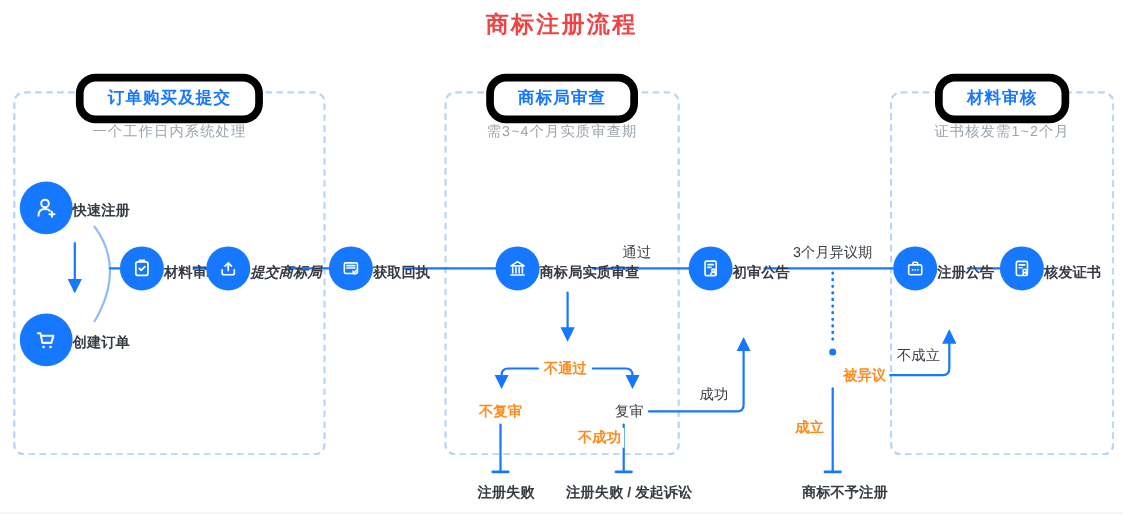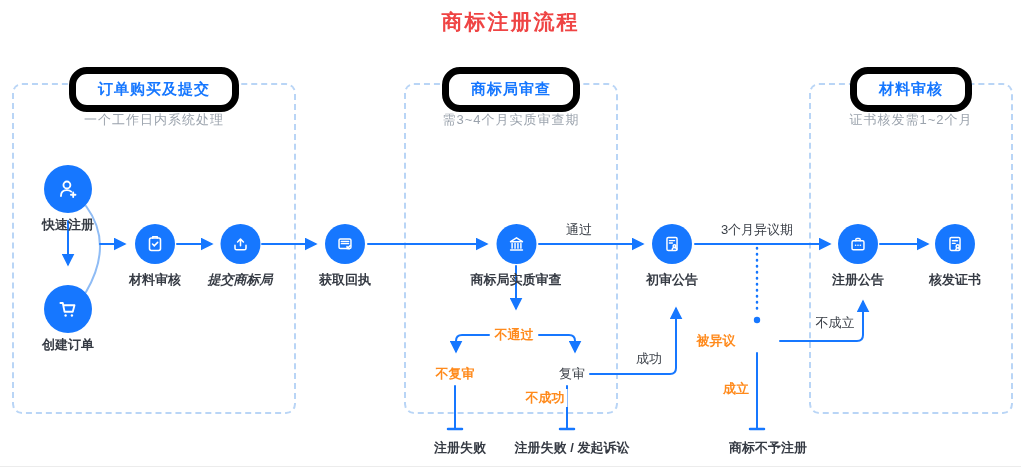--- a/index.html
+++ b/index.html
@@ -18,21 +18,21 @@
   }
   .badge{
     position:absolute;top:-18px;left:50%;transform:translateX(-50%);
     background:#fff;border:7px solid #000000;color:#1677ff;border-radius:18px;
     padding:6px 22px;font-size:15px;font-weight:bold;white-space:nowrap;letter-spacing:1px;
   }
   .subtitle{
     position:absolute;top:26px;left:0;width:100%;text-align:center;
     color:#9ba3ad;font-size:13px;white-space:nowrap;letter-spacing:1px;
   }
-  .node{position:absolute;transform:translateX(-50%);display:flex;flex-direction:column;align-items:center;}
+  .node{position:absolute;transform:translateX(-50%);display:flex;flex-direction:row;align-items:center;}
   .circle{
     width:40px;height:40px;border-radius:50%;background:#1677ff;
     display:flex;align-items:center;justify-content:center;flex:none;
   }
   .circle.big{width:48px;height:48px;}
   .nlabel{margin-top:7px;font-size:13px;font-weight:600;color:#363b44;white-space:nowrap;}
   .node.bignode .nlabel{margin-top:3px;}
   svg.lines{position:absolute;left:0;top:0;}
   .elbl{
     position:absolute;transform:translate(-50%,-50%);
@@ -212,21 +212,21 @@
     <div class="nlabel">核发证书</div>
   </div>
 
   <div class="elbl dark" style="left:579px;top:230px;">通过</div>
   <div class="elbl dark" style="left:757px;top:230px;">3个月异议期</div>
   <div class="elbl orange" style="left:514px;top:335px;">不通过</div>
   <div class="elbl orange" style="left:455px;top:374px;">不复审</div>
   <div class="elbl dark" style="left:572px;top:374px;">复审</div>
   <div class="elbl dark" style="left:649px;top:359px;">成功</div>
   <div class="elbl orange" style="left:545px;top:398px;">不成功</div>
-  <div class="elbl orange" style="left:716px;top:341px;">被异议</div>
+  <div class="elbl orange" style="left:786px;top:341px;">被异议</div>
   <div class="elbl orange" style="left:736px;top:389px;">成立</div>
   <div class="elbl dark" style="left:835px;top:323px;font-family:Liberation Serif, serif;">不成立</div>
 
   <div class="elbl outcome" style="left:460px;top:448px;">注册失败</div>
   <div class="elbl outcome" style="left:572px;top:448px;">注册失败 / 发起诉讼</div>
   <div class="elbl outcome" style="left:768px;top:448px;">商标不予注册</div>
 
 </div>
 
 </body></html>

